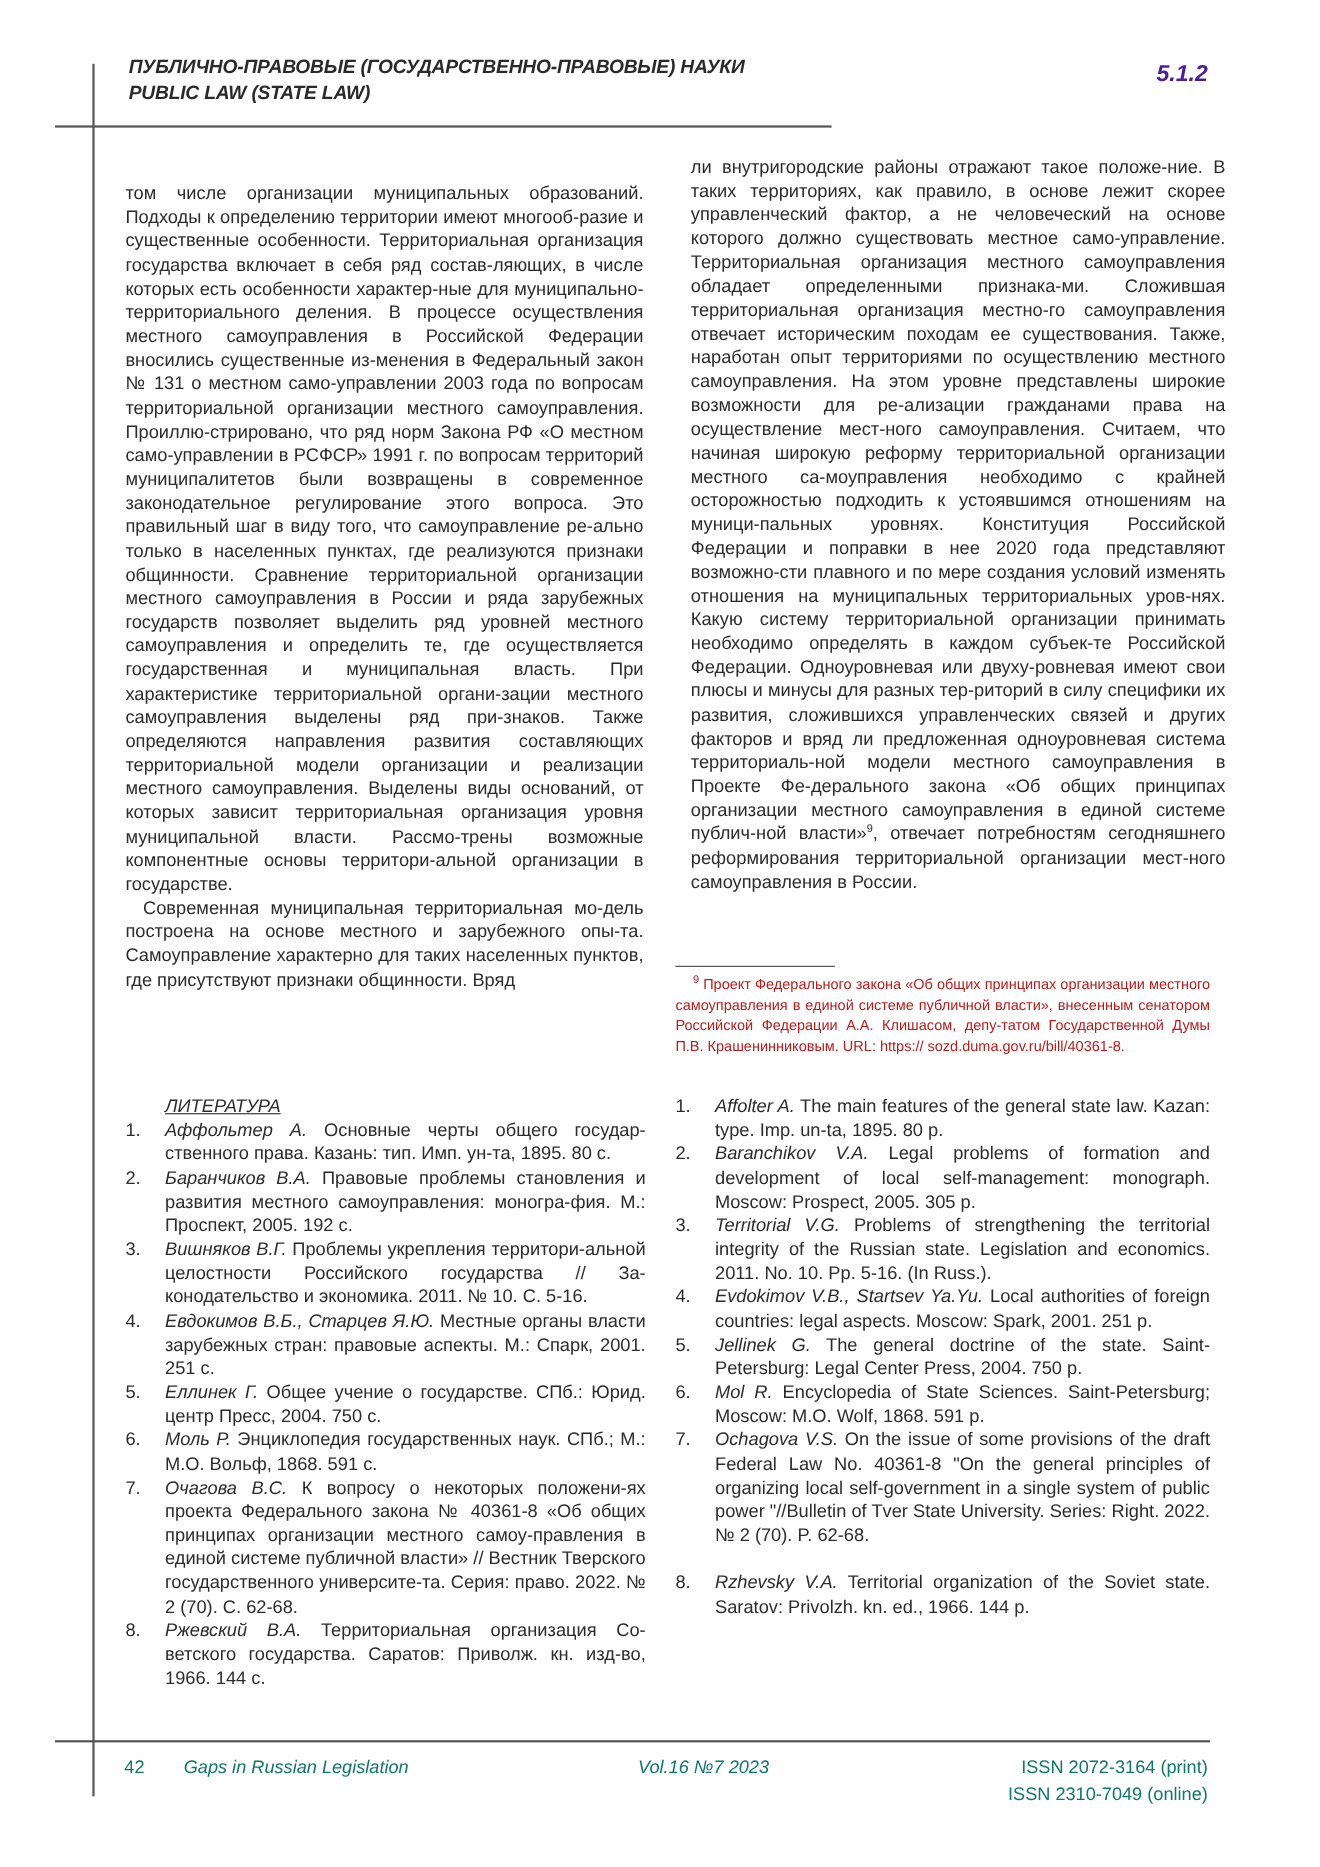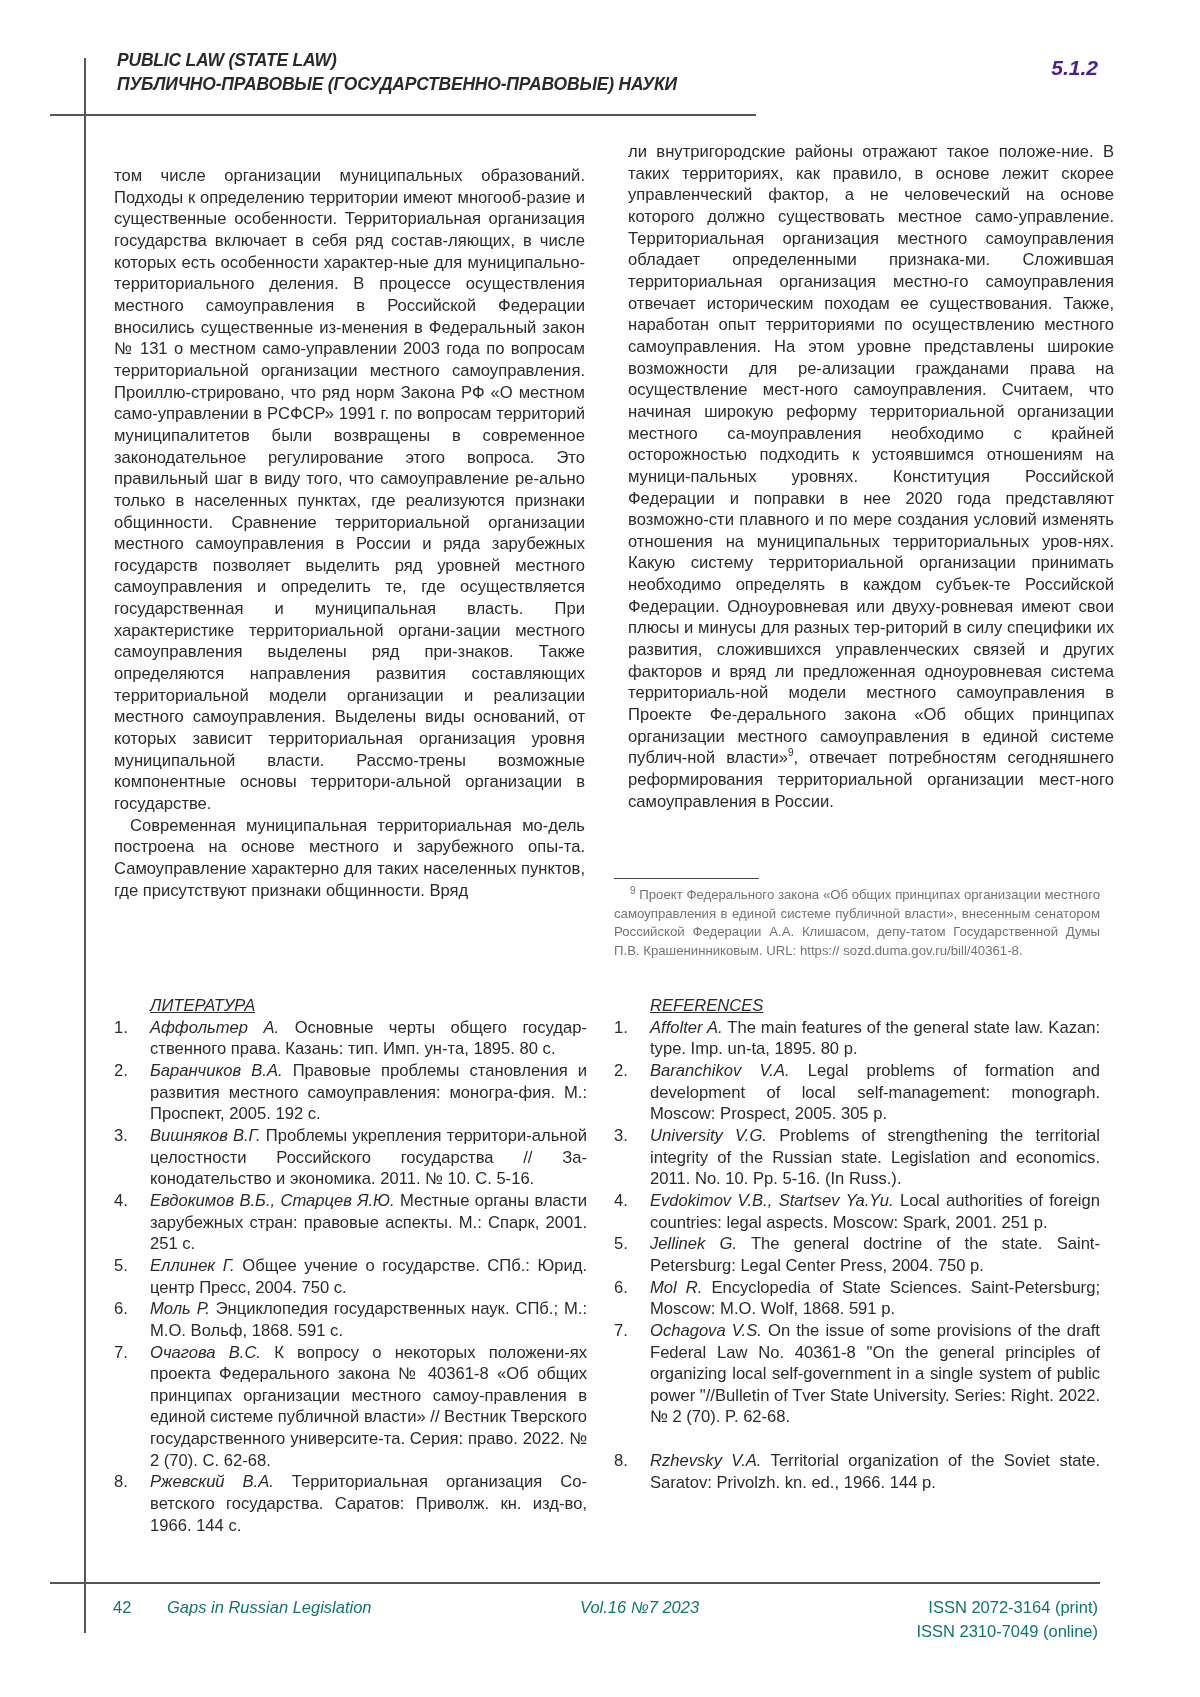--- a/index.html
+++ b/index.html
@@ -18,21 +18,21 @@
          hyphens: manual; color: #2b2b2b; }
   .col-left { left: 114px; top: 141px; width: 471px; margin-top: 24px; }
   .col-right { left: 628px; top: 141px; width: 486px; }
   .col p { margin: 0; }
   .section-title { margin: 12px 0 11px 0; font-size: 18.5px; letter-spacing: 0.6px; text-align: left; }
   .indent { text-indent: 16px; }
   sup { font-size: 10px; line-height: 0; }
 
   .fn-rule { position: absolute; left: 614px; top: 878px; width: 145px; height: 1px; background: #444; }
   .footnote { position: absolute; left: 614px; top: 886px; width: 486px; font-size: 13.2px;
-              line-height: 18.5px; text-align: justify; color: #737373; }
+              line-height: 18.5px; text-align: justify; color: #b91c1c; }
   .footnote .fnfirst { text-indent: 16px; }
 
   .refs { position: absolute; font-size: 16.6px; line-height: 21.65px; color: #2b2b2b; }
   .refs-left { left: 114px; top: 995px; width: 473px; }
   .refs-right { left: 614px; top: 995px; width: 486px; }
   .refs .ref-title { font-style: italic; text-decoration: underline; margin-left: 36px; display: block; }
   .ref-item { display: flex; text-align: justify; }
   .ref-item .num { width: 36px; flex: 0 0 36px; }
   .ref-item .body { flex: 1; }
   .ref-item .author { font-style: italic; }
@@ -45,22 +45,22 @@
   .ftr-issn { right: 102px; text-align: right; line-height: 24px; top: 1595px; }
 </style>
 </head>
 <body>
 
 <div class="vline"></div>
 <div class="hline-top"></div>
 <div class="hline-bot"></div>
 
 <div class="hdr">
+  <div>ПУБЛИЧНО-ПРАВОВЫЕ (ГОСУДАРСТВЕННО-ПРАВОВЫЕ) НАУКИ</div>
   <div>PUBLIC LAW (STATE LAW)</div>
-  <div>ПУБЛИЧНО-ПРАВОВЫЕ (ГОСУДАРСТВЕННО-ПРАВОВЫЕ) НАУКИ</div>
 </div>
 <div class="hdr-code">5.1.2</div>
 
 <div class="col col-left">
   <p>том числе организации муниципальных образований. Подходы к определению территории имеют многооб-разие и существенные особенности. Территориальная организация государства включает в себя ряд состав-ляющих, в числе которых есть особенности характер-ные для муниципально-территориального деления. В процессе осуществления местного самоуправления в Российской Федерации вносились существенные из-менения в Федеральный закон № 131 о местном само-управлении 2003 года по вопросам территориальной организации местного самоуправления. Проиллю-стрировано, что ряд норм Закона РФ «О местном само-управлении в РСФСР» 1991 г. по вопросам территорий муниципалитетов были возвращены в современное законодательное регулирование этого вопроса. Это правильный шаг в виду того, что самоуправление ре-ально только в населенных пунктах, где реализуются признаки общинности. Сравнение территориальной организации местного самоуправления в России и ряда зарубежных государств позволяет выделить ряд уровней местного самоуправления и определить те, где осуществляется государственная и муниципальная власть. При характеристике территориальной органи-зации местного самоуправления выделены ряд при-знаков. Также определяются направления развития составляющих территориальной модели организации и реализации местного самоуправления. Выделены виды оснований, от которых зависит территориальная организация уровня муниципальной власти. Рассмо-трены возможные компонентные основы территори-альной организации в государстве.</p>
   <p class="indent">Современная муниципальная территориальная мо-дель построена на основе местного и зарубежного опы-та. Самоуправление характерно для таких населенных пунктов, где присутствуют признаки общинности. Вряд</p>
 </div>
 
 <div class="col col-right">
   <p><span>ли внутригородские районы отражают такое положе-ние. В таких территориях, как правило, в основе лежит скорее управленческий фактор, а не человеческий на основе которого должно существовать местное само-управление. Территориальная организация местного самоуправления обладает определенными признака-ми. Сложившая территориальная организация местно-го самоуправления отвечает историческим походам ее существования. Также, наработан опыт территориями по осуществлению местного самоуправления. На этом уровне представлены широкие возможности для ре-ализации гражданами права на осуществление мест-ного самоуправления. Считаем, что начиная широкую реформу территориальной организации местного са-моуправления необходимо с крайней осторожностью подходить к устоявшимся отношениям на муници-пальных уровнях. Конституция Российской Федерации и поправки в нее 2020 года представляют возможно-сти плавного и по мере создания условий изменять отношения на муниципальных территориальных уров-нях. Какую систему территориальной организации принимать необходимо определять в каждом субъек-те Российской Федерации. Одноуровневая или двуху-ровневая имеют свои плюсы и минусы для разных тер-риторий в силу специфики их развития, сложившихся управленческих связей и других факторов и вряд ли предложенная одноуровневая система территориаль-ной модели местного самоуправления в Проекте Фе-дерального закона «Об общих принципах организации местного самоуправления в единой системе публич-ной власти»</span><sup>9</sup><span>, отвечает потребностям сегодняшнего реформирования территориальной организации мест-ного самоуправления в России.</span></p>
@@ -103,33 +103,32 @@
         <span class="body"><span class="author">Очагова В.С.</span><span> К вопросу о некоторых положени-ях проекта Федерального закона № 40361-8 «Об общих принципах организации местного самоу-правления в единой системе публичной власти» // Вестник Тверского государственного университе-та. Серия: право. 2022.  № 2 (70). С. 62-68.</span></span>
       </div>
       <div class="ref-item">
         <span class="num">8.</span>
         <span class="body"><span class="author">Ржевский В.А.</span><span> Территориальная организация Со-ветского государства. Саратов: Приволж. кн. изд-во, 1966. 144 с.</span></span>
       </div>
     </div>
 </div>
 
 <div class="refs refs-right">
-  <span class="ref-title">REFERENCES</span>
   <div id="refs-en-list">
       <div class="ref-item">
         <span class="num">1.</span>
         <span class="body"><span class="author">Affolter A.</span><span> The main features of the general state law. Kazan: type. Imp. un-ta, 1895. 80 p.</span></span>
       </div>
       <div class="ref-item">
         <span class="num">2.</span>
         <span class="body"><span class="author">Baranchikov V.A.</span><span> Legal problems of formation and development of local self-management: monograph. Moscow: Prospect, 2005. 305 p.</span></span>
       </div>
       <div class="ref-item">
         <span class="num">3.</span>
-        <span class="body"><span class="author">University V.G.</span><span> Problems of strengthening the territorial integrity of the Russian state. Legislation and economics. 2011. No. 10. Pp. 5-16. (In Russ.).</span></span>
+        <span class="body"><span class="author">Territorial V.G.</span><span> Problems of strengthening the territorial integrity of the Russian state. Legislation and economics. 2011. No. 10. Pp. 5-16. (In Russ.).</span></span>
       </div>
       <div class="ref-item">
         <span class="num">4.</span>
         <span class="body"><span class="author">Evdokimov V.B., Startsev Ya.Yu.</span><span> Local authorities of foreign countries: legal aspects. Moscow: Spark, 2001. 251 p.</span></span>
       </div>
       <div class="ref-item">
         <span class="num">5.</span>
         <span class="body"><span class="author">Jellinek G.</span><span> The general doctrine of the state. Saint-Petersburg: Legal Center Press, 2004. 750 p.</span></span>
       </div>
       <div class="ref-item">

